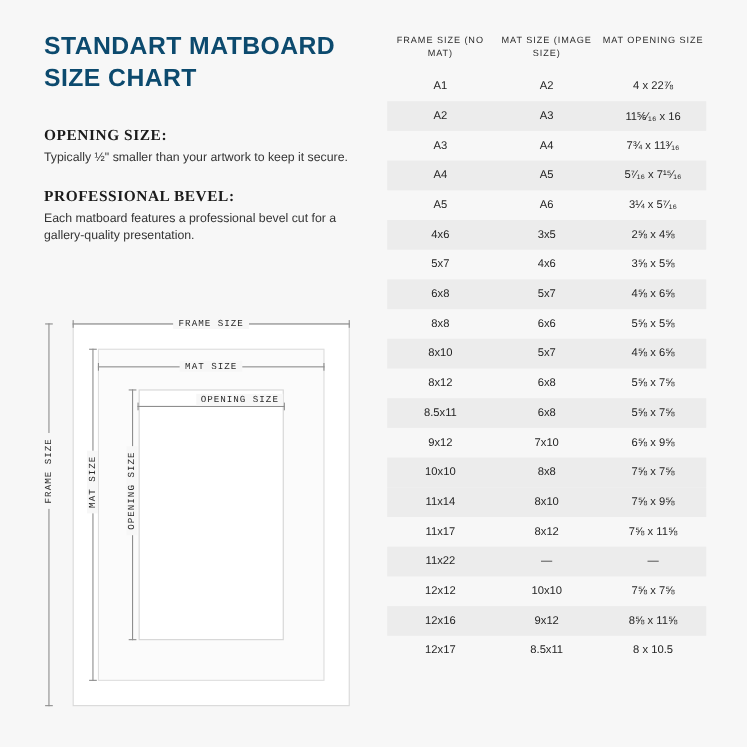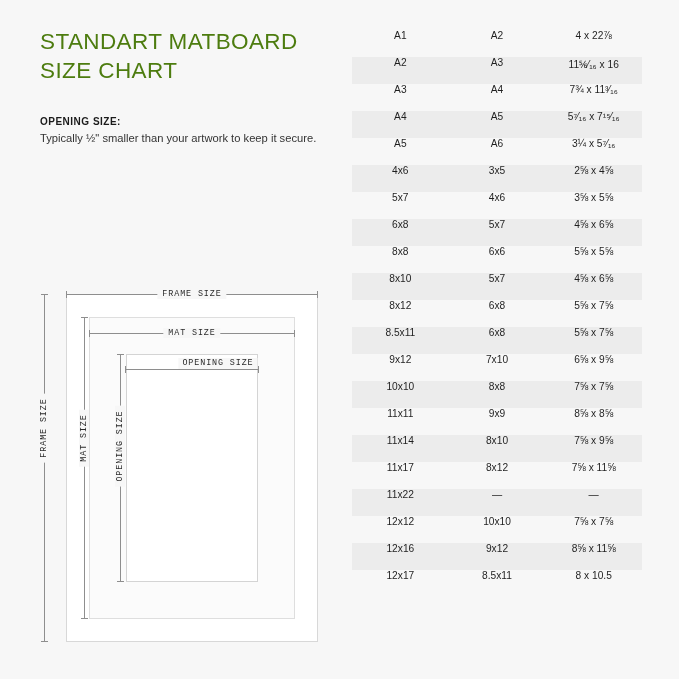--- a/index.html
+++ b/index.html
@@ -23,37 +23,38 @@
 
   
   .left {
     position: absolute;
     left: 40px;
     top: 28px;
     width: 300px;
   }
   .title {
     font-size: 22.5px;
-    font-weight: normal;
+    font-weight: bold;
     letter-spacing: 0.4px;
     line-height: 1.28;
-    color: #4d7c0f;
+    color: #0c4a6e;
     margin: 0 0 30px 0;
     text-transform: uppercase;
   }
   .note {
     margin-bottom: 20px;
   }
   .note-head {
-    font-size: 10px;
+    font-size: 14px;
     font-weight: bold;
     letter-spacing: 0.5px;
     color: #1b1b1b;
     margin-bottom: 4px;
     text-transform: uppercase;
+    font-family: Liberation Serif, serif;
   }
   .note-body {
     font-size: 11.2px;
     line-height: 1.42;
     color: #333;
   }
 
   
   .diagram {
     position: absolute;
@@ -181,20 +182,21 @@
     text-align: center;
     font-size: 8.3px;
     letter-spacing: 0.85px;
     line-height: 1.5;
     color: #2b2b2b;
     text-transform: uppercase;
   }
   .row {
     display: flex;
     height: 27px;
+    align-items: center;
   }
   .row.alt {
     background: #ececec;
   }
   .td {
     flex: 1;
     text-align: center;
     font-size: 10.2px;
     color: #1f1f1f;
   }
@@ -205,20 +207,24 @@
 <div class="page">
 
   <div class="left">
     <h1 class="title">STANDART MATBOARD SIZE CHART</h1>
 
     <div class="note">
       <div class="note-head">OPENING SIZE:</div>
       <div class="note-body">Typically ½" smaller than your artwork to keep it secure.</div>
     </div>
 
+    <div class="note">
+      <div class="note-head">PROFESSIONAL BEVEL:</div>
+      <div class="note-body">Each matboard features a professional bevel cut for a gallery-quality presentation.</div>
+    </div>
   </div>
 
   <div class="diagram">
     <div class="frame-outer">
       <div class="mat-outer">
         <div class="opening"></div>
       </div>
     </div>
 
     <div class="hline" style="left:38px; top:16px; width:252px;"></div>
@@ -236,20 +242,25 @@
     <div class="vlabel" style="left:11px; top:150px;">FRAME SIZE</div>
 
     <div class="vline" style="left:56px; top:39px; height:302px;"></div>
     <div class="vlabel" style="left:51px; top:160px;">MAT SIZE</div>
 
     <div class="vline" style="left:92px; top:76px; height:228px;"></div>
     <div class="vlabel" style="left:87px; top:168px;">OPENING SIZE</div>
   </div>
 
   <div class="table">
+    <div class="thead">
+      <div class="th">FRAME SIZE (NO MAT)</div>
+      <div class="th">MAT SIZE (IMAGE SIZE)</div>
+      <div class="th">MAT OPENING SIZE</div>
+    </div>
     <div id="table-body">
         <div class="row">
           <div class="td">A1</div>
           <div class="td">A2</div>
           <div class="td">4 x 22⅞</div>
         </div>
         <div class="row alt">
           <div class="td">A2</div>
           <div class="td">A3</div>
           <div class="td">11⅚⁄₁₆ x 16</div>
@@ -307,25 +318,20 @@
         <div class="row">
           <div class="td">9x12</div>
           <div class="td">7x10</div>
           <div class="td">6⅝ x 9⅝</div>
         </div>
         <div class="row alt">
           <div class="td">10x10</div>
           <div class="td">8x8</div>
           <div class="td">7⅝ x 7⅝</div>
         </div>
-        <div class="row">
-          <div class="td">11x11</div>
-          <div class="td">9x9</div>
-          <div class="td">8⅝ x 8⅝</div>
-        </div>
         <div class="row alt">
           <div class="td">11x14</div>
           <div class="td">8x10</div>
           <div class="td">7⅝ x 9⅝</div>
         </div>
         <div class="row">
           <div class="td">11x17</div>
           <div class="td">8x12</div>
           <div class="td">7⅝ x 11⅝</div>
         </div>

